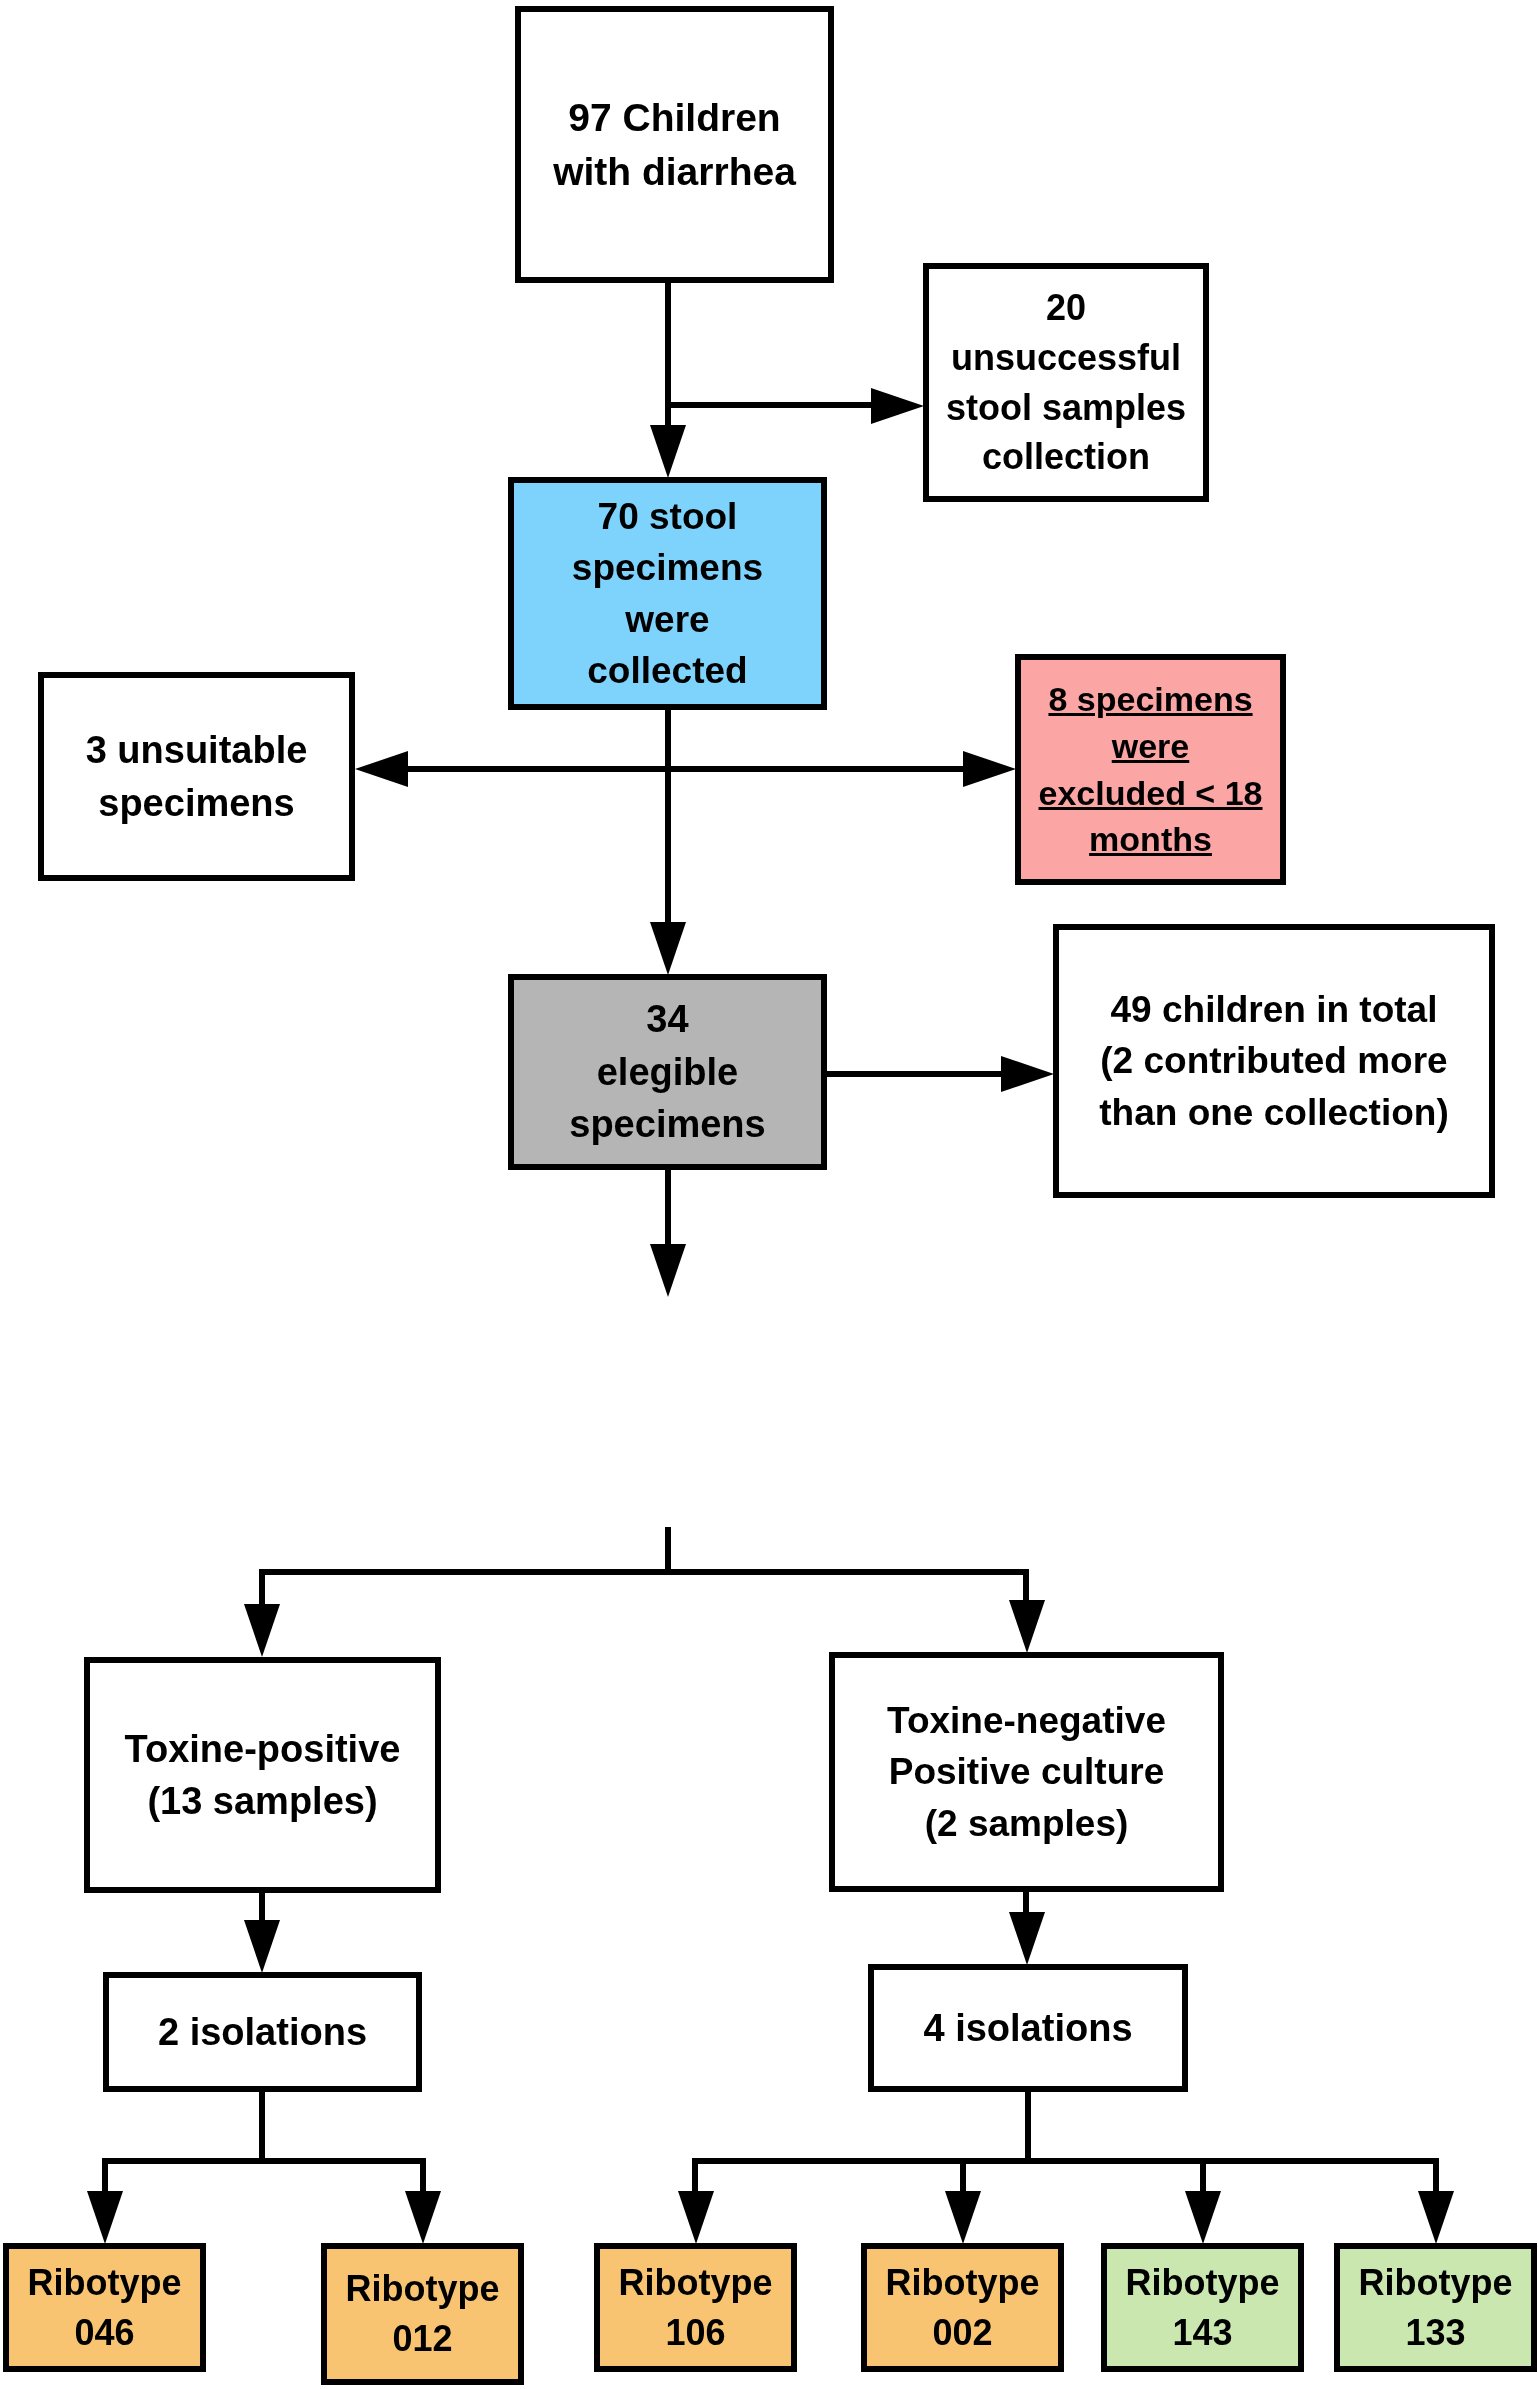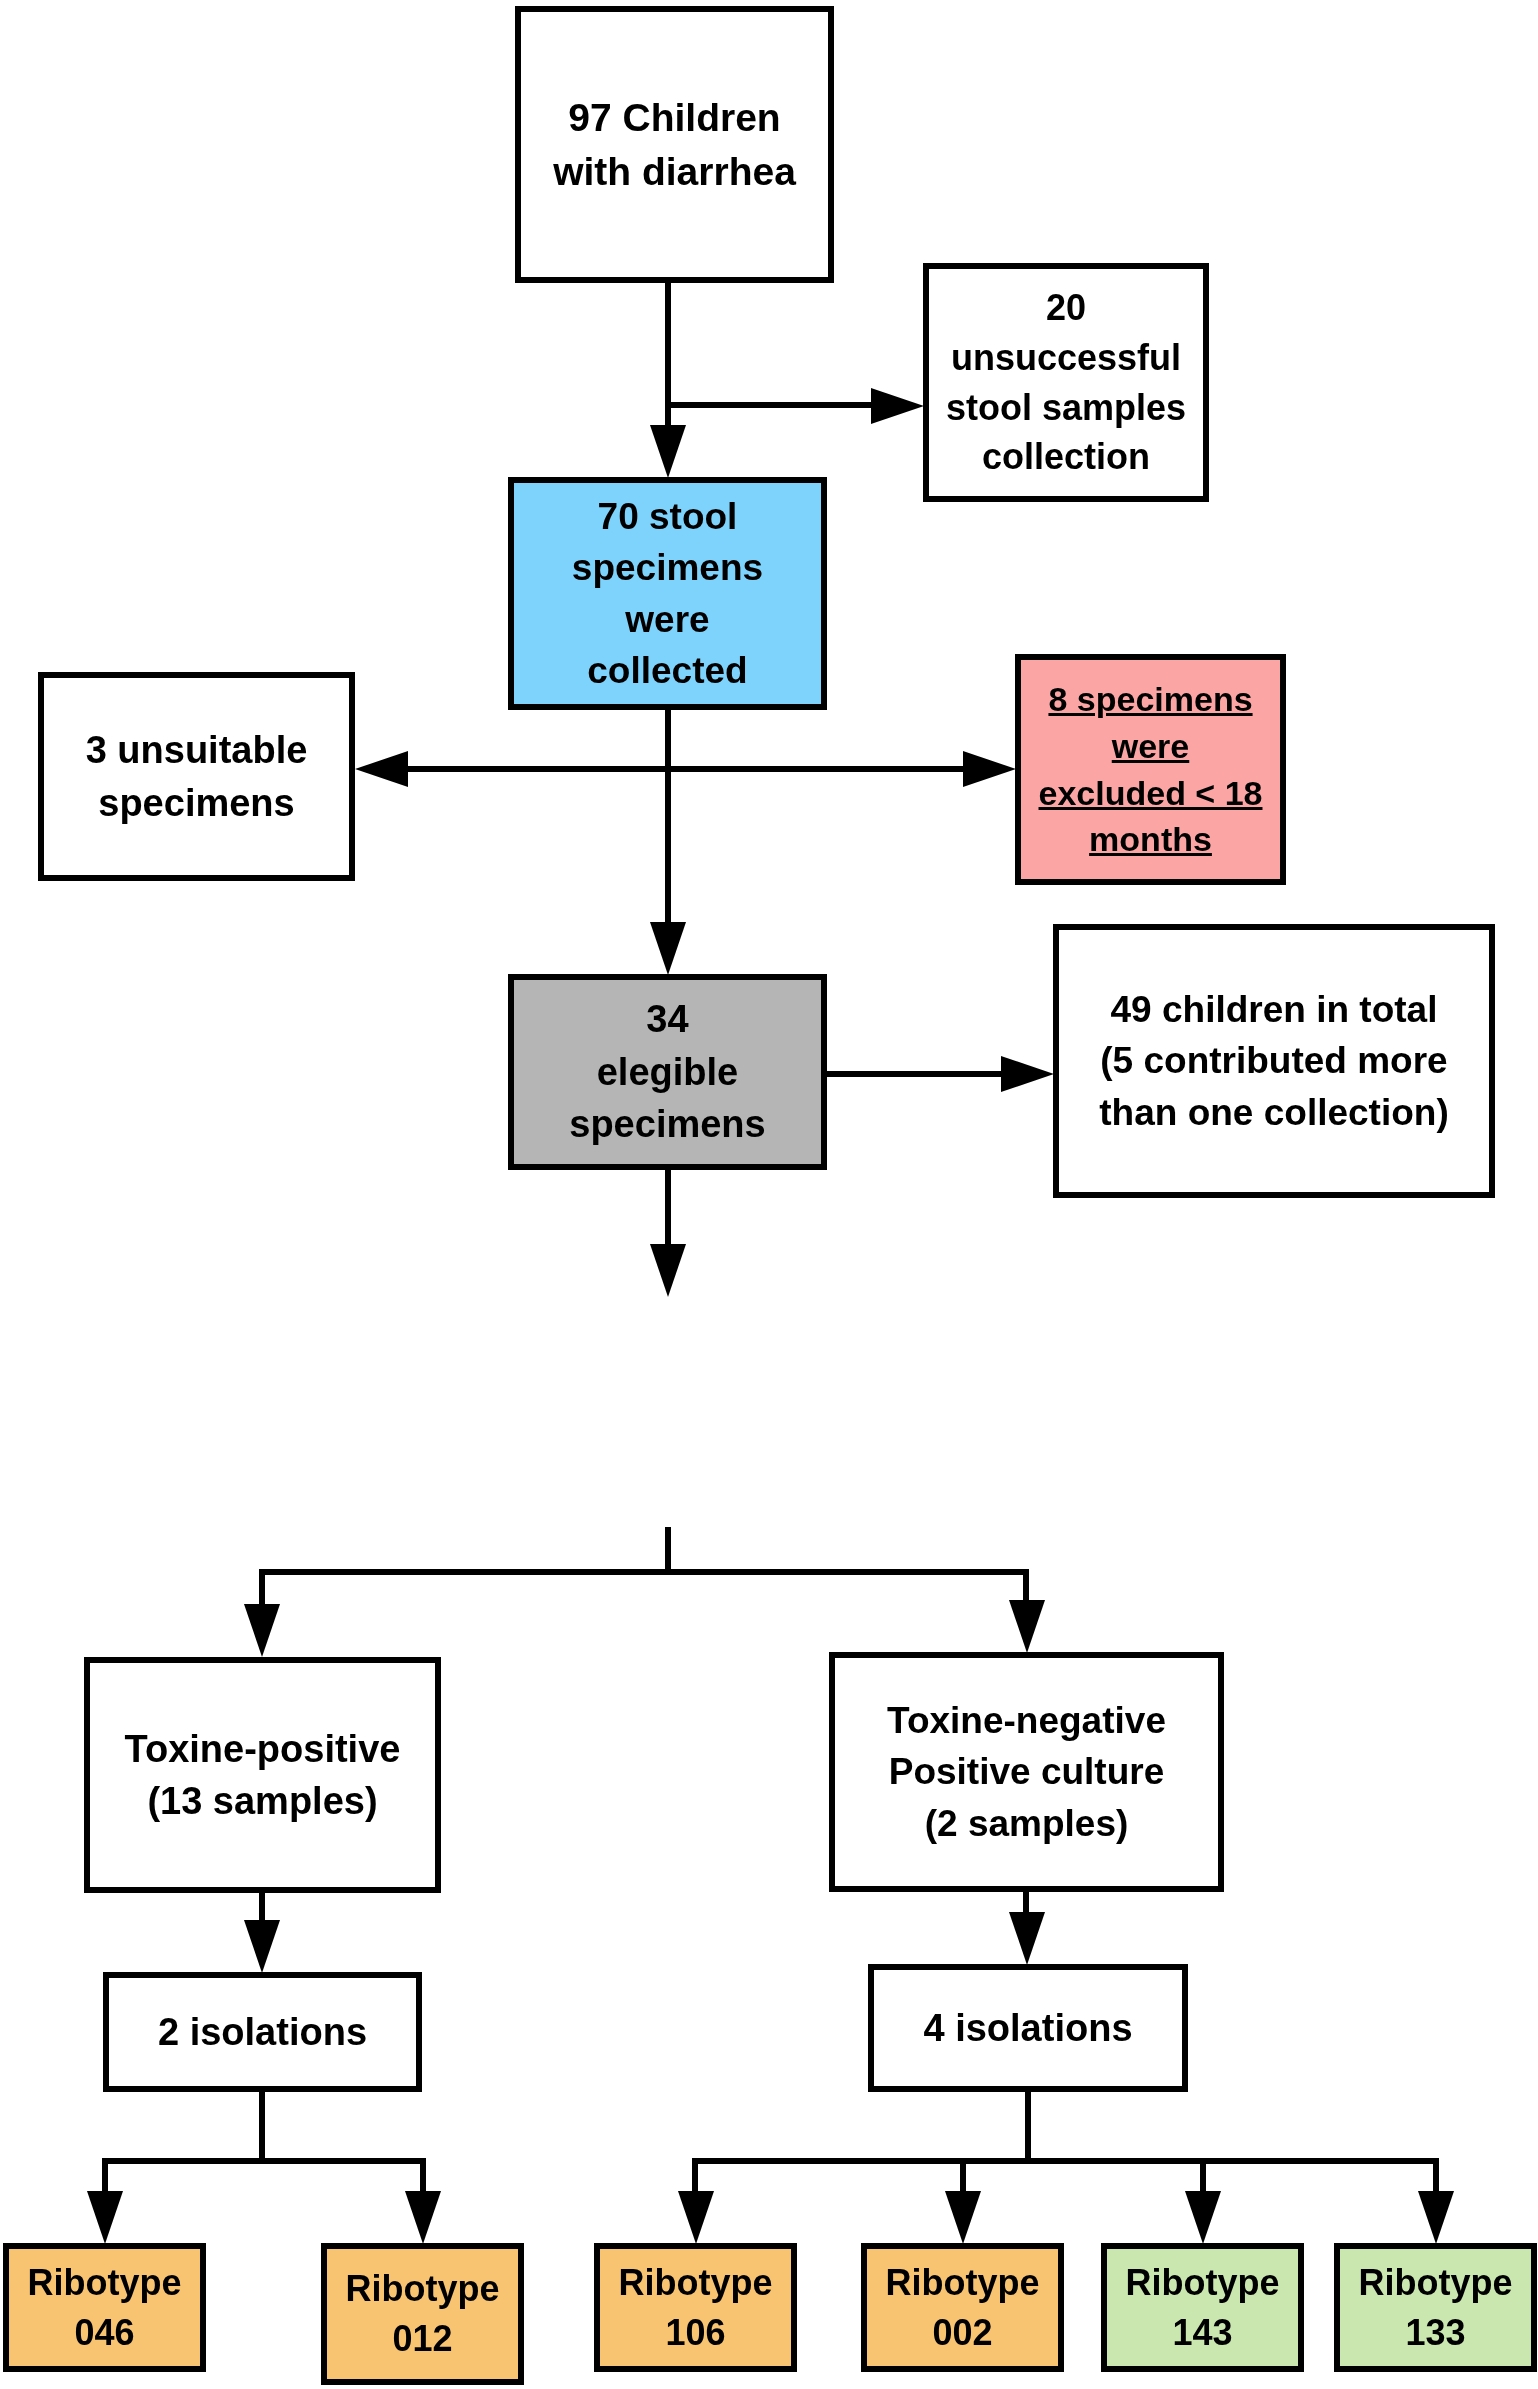--- a/index.html
+++ b/index.html
@@ -86,21 +86,21 @@
   </div>
 
   <div class="node" style="left: 508px; top: 974px; width: 319px; height: 196px; background: rgb(181, 181, 181);">
     <span class="lbl fs62">34
 elegible
 specimens</span>
   </div>
 
   <div class="node" style="left: 1053px; top: 924px; width: 442px; height: 274px; background: rgb(255, 255, 255);">
     <span class="lbl fs60">49 children in total
-(5 contributed more
+(2 contributed more
 than one collection)</span>
   </div>
 
 
   <div class="node" style="left: 84px; top: 1657px; width: 357px; height: 236px; background: rgb(255, 255, 255);">
     <span class="lbl fs62">Toxine-positive
 (13 samples)</span>
   </div>
 
   <div class="node" style="left: 829px; top: 1652px; width: 395px; height: 240px; background: rgb(255, 255, 255);">

